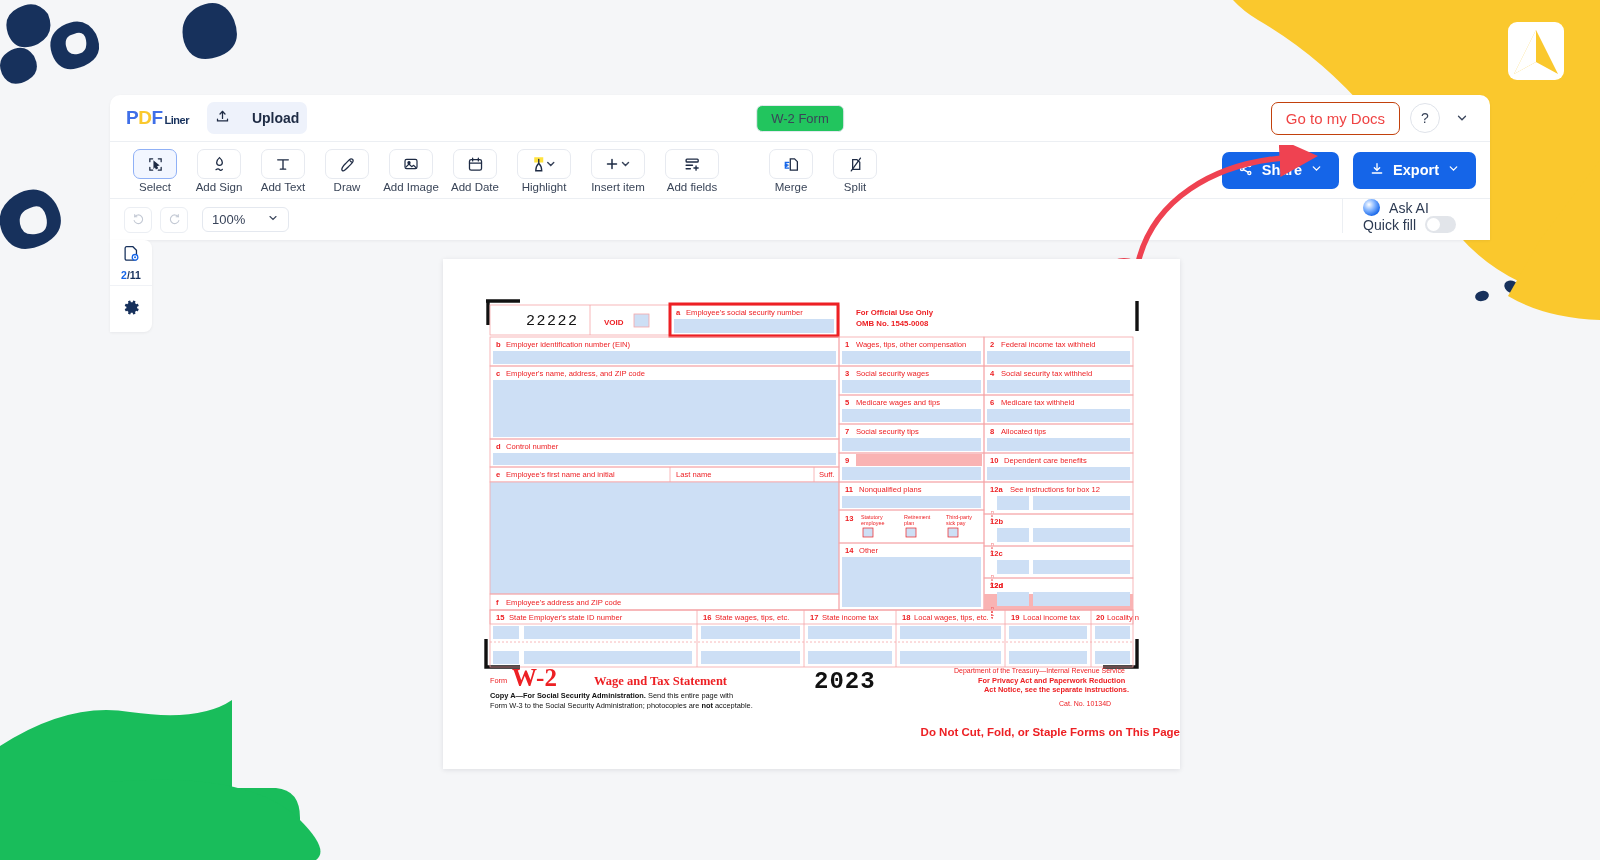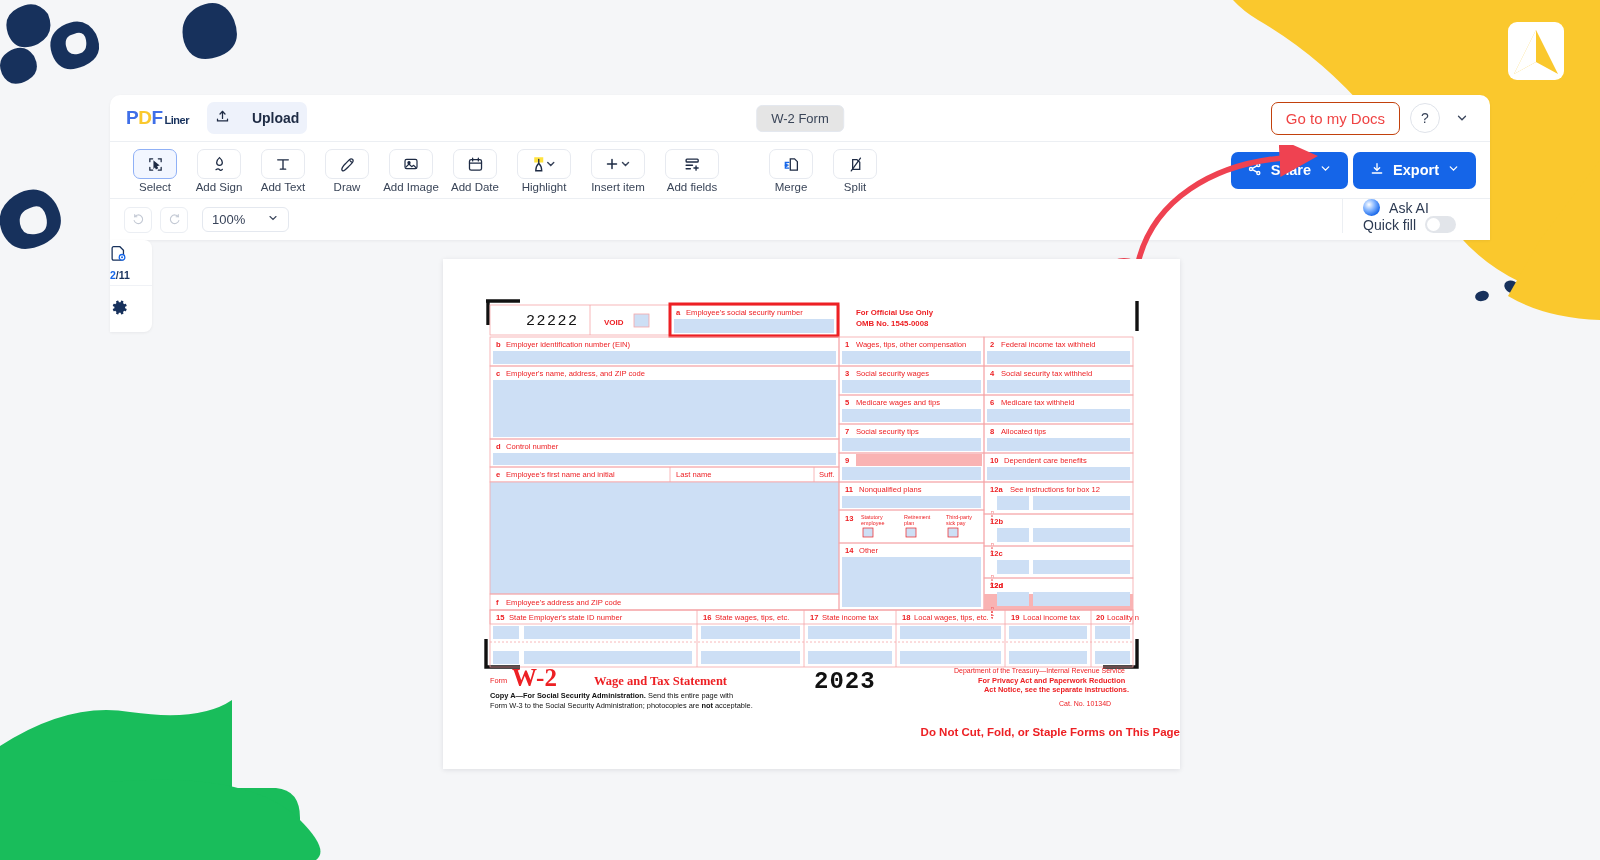--- a/index.html
+++ b/index.html
@@ -29,21 +29,21 @@
 
   .upload-btn{
     display:flex; align-items:center; gap:22px; margin-left:18px;
     background:#eef2fb; border:none; border-radius:7px;
     padding:7px 8px; font-size:14px; color:#1e2b44; font-weight:600; cursor:pointer;
     font-family:inherit;
   }
   .doc-title{
     position:absolute; left:50%; transform:translateX(-50%);
     border:1px solid #e4e8ef; border-radius:6px; padding:5px 14px;
-    font-size:13px; color:#3a4558; background:#e5e5e5;
+    font-size:13px; color:#3a4558; background:#22c55e;
   }
   .topbar-right{ margin-left:auto; display:flex; align-items:center; gap:10px; }
   .docs-btn{
     border:1px solid #c2410c; border-radius:7px; background:#fff;
     padding:7px 14px; font-size:15px; color:#ef4444; cursor:pointer; font-family:inherit;
   }
   .help-btn{
     width:30px; height:30px; border-radius:50%; border:1px solid #dfe3ea;
     background:#fff; display:flex; align-items:center; justify-content:center;
     font-size:14px; color:#39445a; cursor:pointer;
@@ -62,21 +62,21 @@
   .tool .ic{
     width:44px; height:30px; border:1px solid #e7eaf0; border-radius:7px; background:#fff;
     display:flex; align-items:center; justify-content:center; color:#1e2b44;
   }
   .tool.active .ic{ border-color:#8fb0f6; background:#f2f6ff; }
   .tool .lb{ font-size:11.5px; color:#3a4558; white-space:nowrap; }
   .tool.wide .ic{ width:54px; }
   .tool.wide{ width:72px; }
   .tool-gap{ width:28px; }
 
-  .actions{ margin-left:auto; display:flex; gap:5px; align-items:flex-start; }
+  .actions{ margin-left:auto; display:flex; gap:14px; align-items:flex-start; }
   .btn-blue{
     display:flex; align-items:center; gap:8px; background:#1565e8; color:#fff;
     border:none; border-radius:7px; padding:9px 16px; font-size:14.5px; font-weight:600;
     cursor:pointer; font-family:inherit;
   }
 
   
   .zoomrow{ height:41px; display:flex; align-items:center; padding:0 14px; gap:8px; }
   .rnd{ width:28px;height:26px; border:1px solid #ebeef3; border-radius:6px; background:#fff;
         display:flex;align-items:center;justify-content:center; color:#c3c9d4; cursor:pointer;}
@@ -92,21 +92,21 @@
   .ai-orb{ width:17px;height:17px;border-radius:50%;
     background:radial-gradient(circle at 35% 33%, #ffffff 0%, #7fb2ff 38%, #1565e8 75%);}
   .toggle{ width:31px;height:17px;border-radius:9px;background:#e2e5ea; position:relative;}
   .toggle:after{content:"";position:absolute;top:2px;left:2px;width:13px;height:13px;border-radius:50%;background:#fff;}
 
   
   .rail{
     position:absolute; left:110px; top:240px; width:42px;
     background:#fff; border-radius:0 8px 8px 0; box-shadow:0 1px 3px rgba(16,24,40,.06);
   }
-  .rail-item{ height:46px; display:flex; flex-direction:column; align-items:flex-start; justify-content:center;
+  .rail-item{ height:46px; display:flex; flex-direction:column; align-items:center; justify-content:center;
     gap:1px; cursor:pointer; border-bottom:1px solid #f0f2f6; }
   .rail-item:last-child{ border-bottom:none; }
   .pagenum{ font-size:10.5px; color:#17315c; font-weight:600;}
   .pagenum b{ color:#1565e8; }
 
   
   .anno{ position:absolute; left:1100px; top:145px; width:220px; height:165px; pointer-events:none; }
   .badge4{
     position:absolute; left:1098px; top:258px; width:52px; height:52px; border-radius:50%;
     background:#ef4251; color:#fff; display:flex; align-items:center; justify-content:center;

